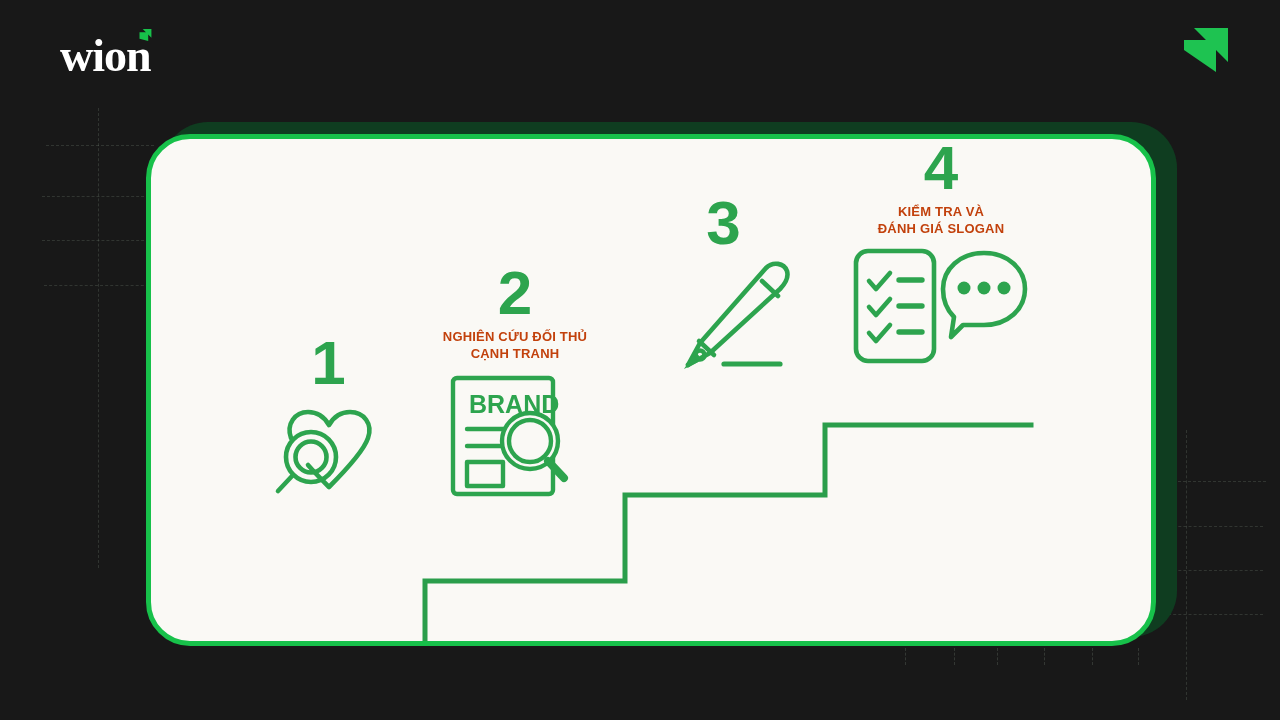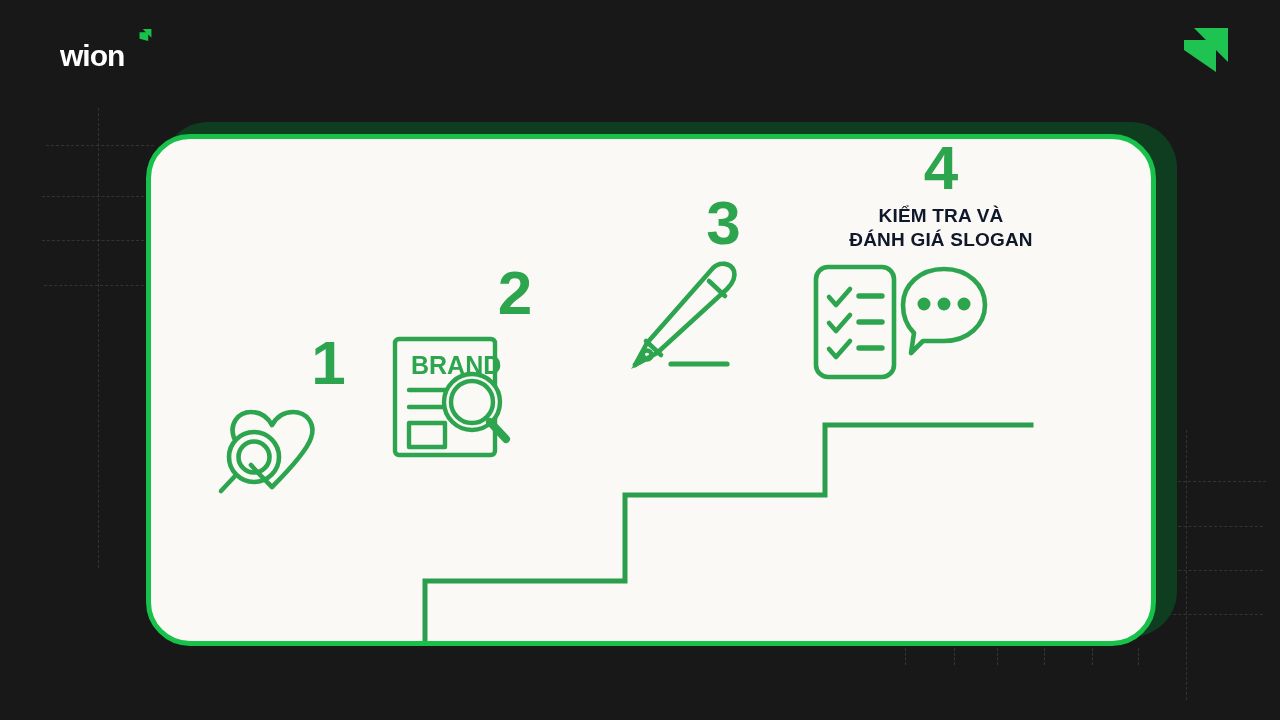--- a/index.html
+++ b/index.html
@@ -14,22 +14,22 @@
 
   
   .bg-grid{position:absolute;pointer-events:none;}
   .grid-line-h{position:absolute;height:0;border-top:1px dashed rgba(150,170,150,.20);}
   .grid-line-v{position:absolute;width:0;border-left:1px dashed rgba(150,170,150,.20);}
   .tick{position:absolute;width:0;border-left:1px dashed rgba(150,170,150,.22);}
 
   
   .logo{position:absolute;left:60px;top:28px;height:56px;display:flex;align-items:center;}
   .logo-word{
-    color:#ffffff;font-size:30px;font-weight:700;letter-spacing:-1px;
-    line-height:1;position:relative;font-family:Liberation Sans, sans-serif;
+    color:#ffffff;font-size:46px;font-weight:700;letter-spacing:-1px;
+    line-height:1;position:relative;font-family:Liberation Serif, serif;
   }
   .logo-accent{position:absolute;left:74px;top:-4px;}
 
   .brandmark{position:absolute;right:48px;top:26px;}
 
   
   .card-shadow{
     position:absolute;left:162px;top:122px;width:1015px;height:515px;
     background:#0f3d20;border-radius:46px;
   }
@@ -43,32 +43,32 @@
   
   .stairs{position:absolute;left:0;top:0;width:1000px;height:502px;}
 
   
   .step{position:absolute;text-align:center;}
   .step-num{
     color:#2da44e;font-size:62px;font-weight:700;line-height:.95;
     margin:0 0 6px 0;font-family:"Liberation Sans", sans-serif;
   }
   .step-label{
-    color:#0f172a;font-size:19px;font-weight:700;line-height:1.28;
+    color:#c2410c;font-size:13px;font-weight:700;line-height:1.28;
     letter-spacing:.2px;white-space:pre-line;margin:4px;
     font-family:"Liberation Sans", sans-serif;
   }
   .step-icon{margin:0 auto;display:block;}
 
   #step1{left:60px;top:195px;width:235px;}
   #step2{left:238px;top:125px;width:252px;}
   #step3{left:450px;top:55px;width:245px;}
   #step4{left:660px;top:0px;width:260px;}
 
-  .icon-wrap{display:flex;justify-content:flex-start;align-items:flex-start;}
+  .icon-wrap{display:flex;justify-content:center;align-items:flex-start;}
   #step1 .icon-wrap{margin-top:12px;}
   #step2 .icon-wrap{margin-top:10px;}
   #step3 .icon-wrap{margin-top:6px;}
   #step4 .icon-wrap{margin-top:8px;}
 </style>
 </head>
 <body>
 
 <div id="stage">
 
@@ -133,20 +133,22 @@
                 <circle cx="43" cy="52" r="15.5"></circle>
                 <line x1="25" y1="70" x2="10" y2="86"></line>
               </g>
             </svg>
           </span>
         </div>
       </div>
 
       <div class="step" id="step2">
         <div class="step-num">2</div>
+        <div class="step-label">NGHIÊN CỨU ĐỐI THỦ
+CẠNH TRANH</div>
         <div class="icon-wrap">
           <span>
             <svg class="step-icon" width="136" height="132" viewBox="0 0 136 132">
               <g fill="none" stroke="#2da44e" stroke-width="4.4" stroke-linecap="round" stroke-linejoin="round">
                 <rect x="6" y="6" width="100" height="116" rx="4"></rect>
                 <line x1="20" y1="57" x2="58" y2="57"></line>
                 <line x1="20" y1="74" x2="58" y2="74"></line>
                 <rect x="20" y="90" width="36" height="24"></rect>
                 <circle cx="83" cy="69" r="28" fill="#faf9f5"></circle>
                 <circle cx="83" cy="69" r="21"></circle>

